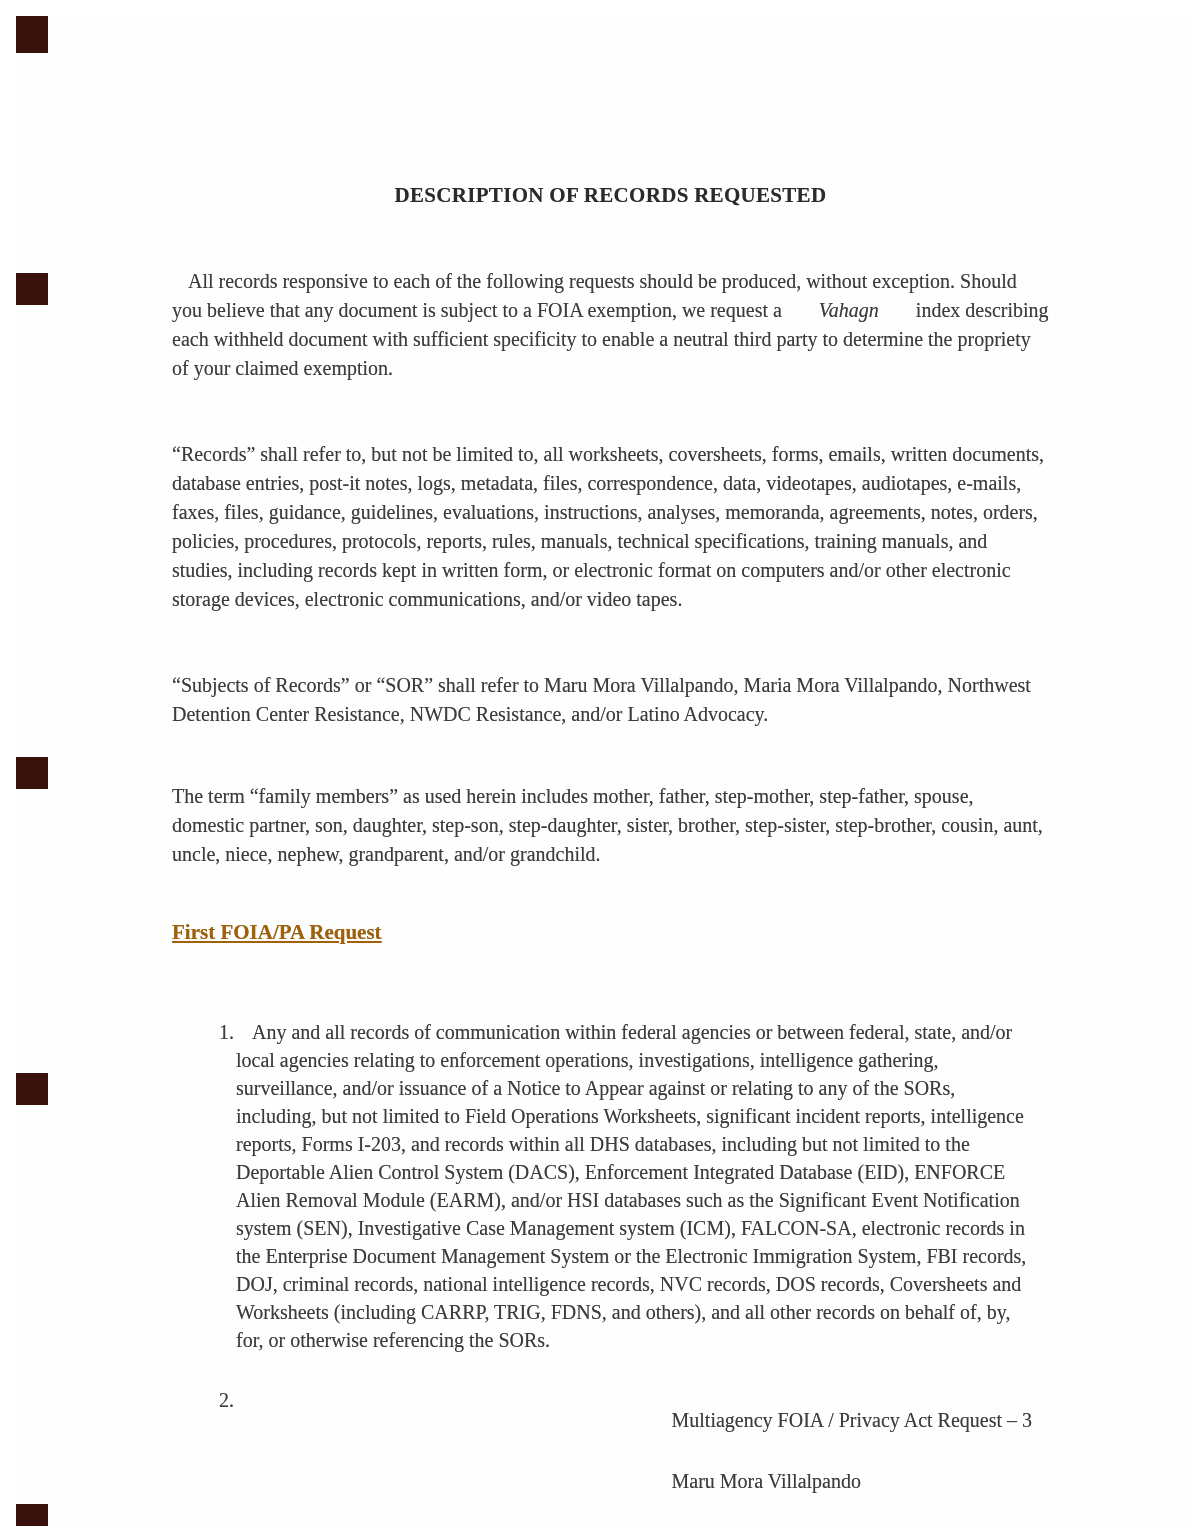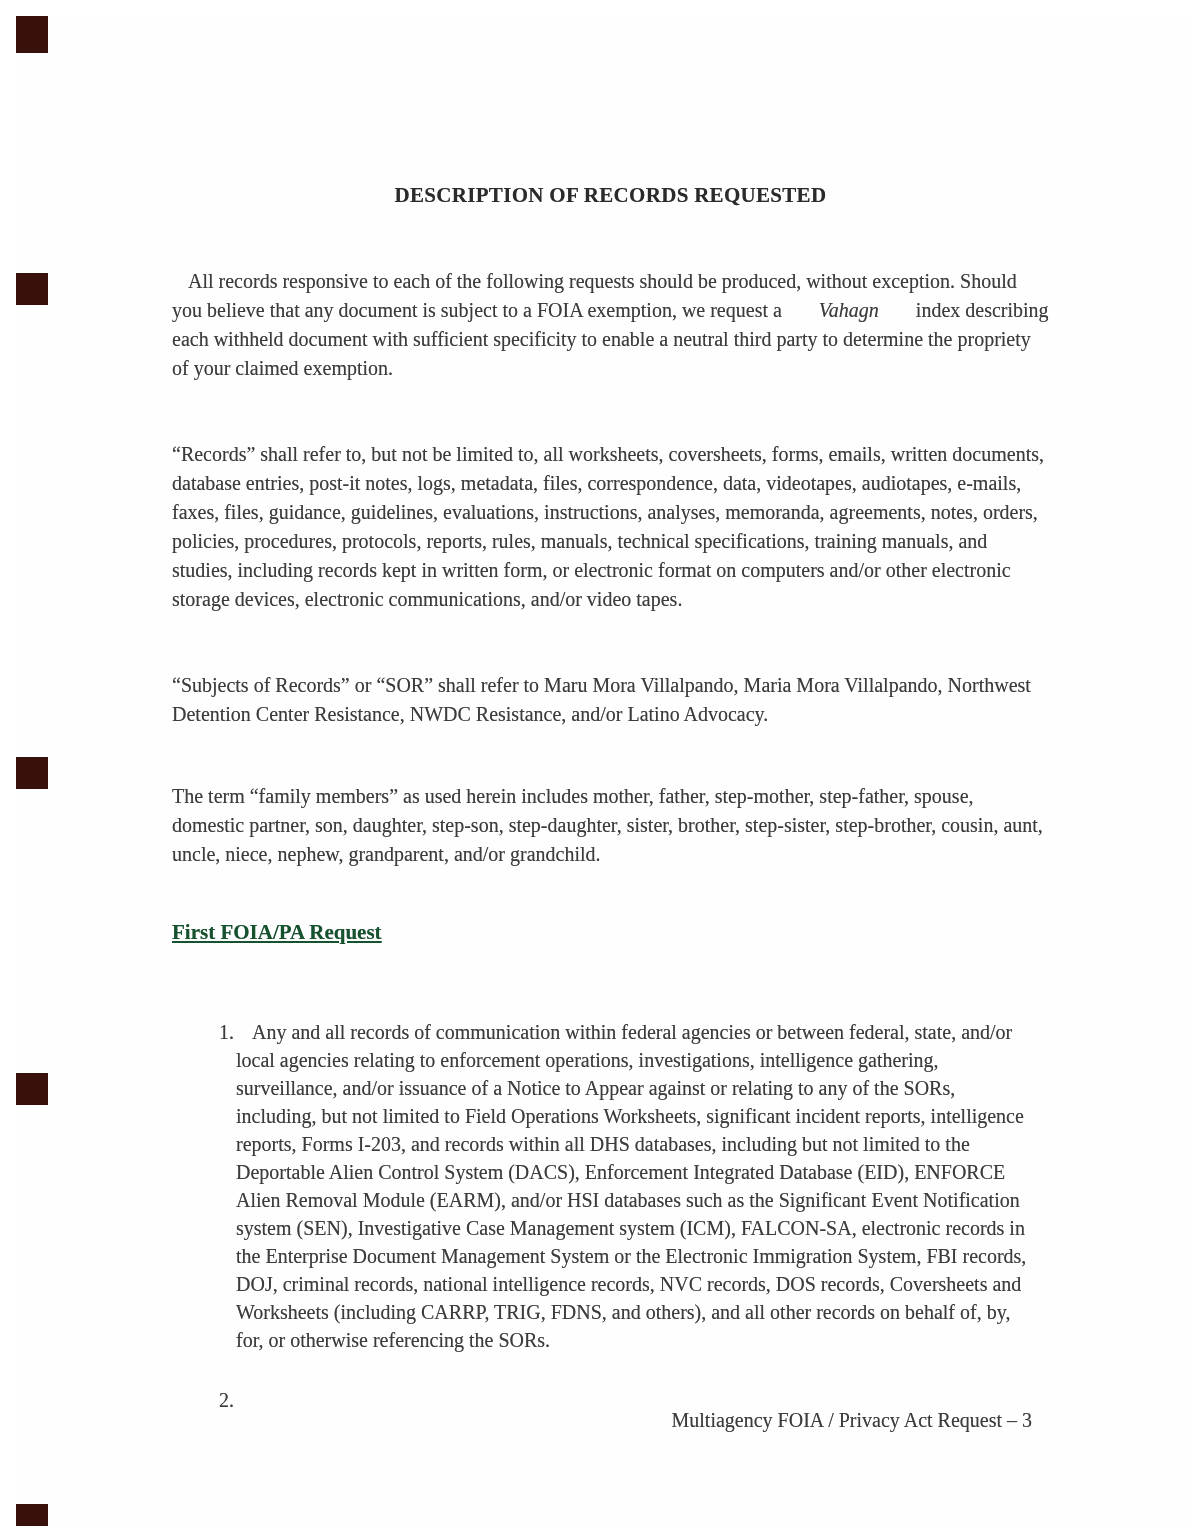--- a/index.html
+++ b/index.html
@@ -38,21 +38,21 @@
   .para.p-intro   { margin-top: 25px; }
   .para.p-records { }
   .para.p-sor     { }
   .para.p-family  { margin-top: 21px; }
   .para.p-time    { margin-top: 27px; }
   .italic-term { font-style: italic; margin-top: 24px; }
   .section-heading {
     margin-top: 17px;
     font-weight: 700;
     text-decoration: underline;
-    color: #14532d;
+    color: #a16207;
     font-size: 21px;
   }
   .request-list { margin-top: 23px; line-height: 28px; }
   .list-item { position: relative; padding-left: 64px; }
   .list-item .num {
     position: absolute;
     left: 31px;
     top: 0;
   }
   .doc-footer {
@@ -111,15 +111,16 @@
 
       <div class="list-item">
         <span class="num">2.</span>
       </div>
 
     </div>
   </div>
 
   <div class="doc-footer">
     <div>Multiagency FOIA / Privacy Act Request – 3</div>
+    <div>Maru Mora Villalpando</div>
   </div>
 
 </div>
 
 </body></html>

